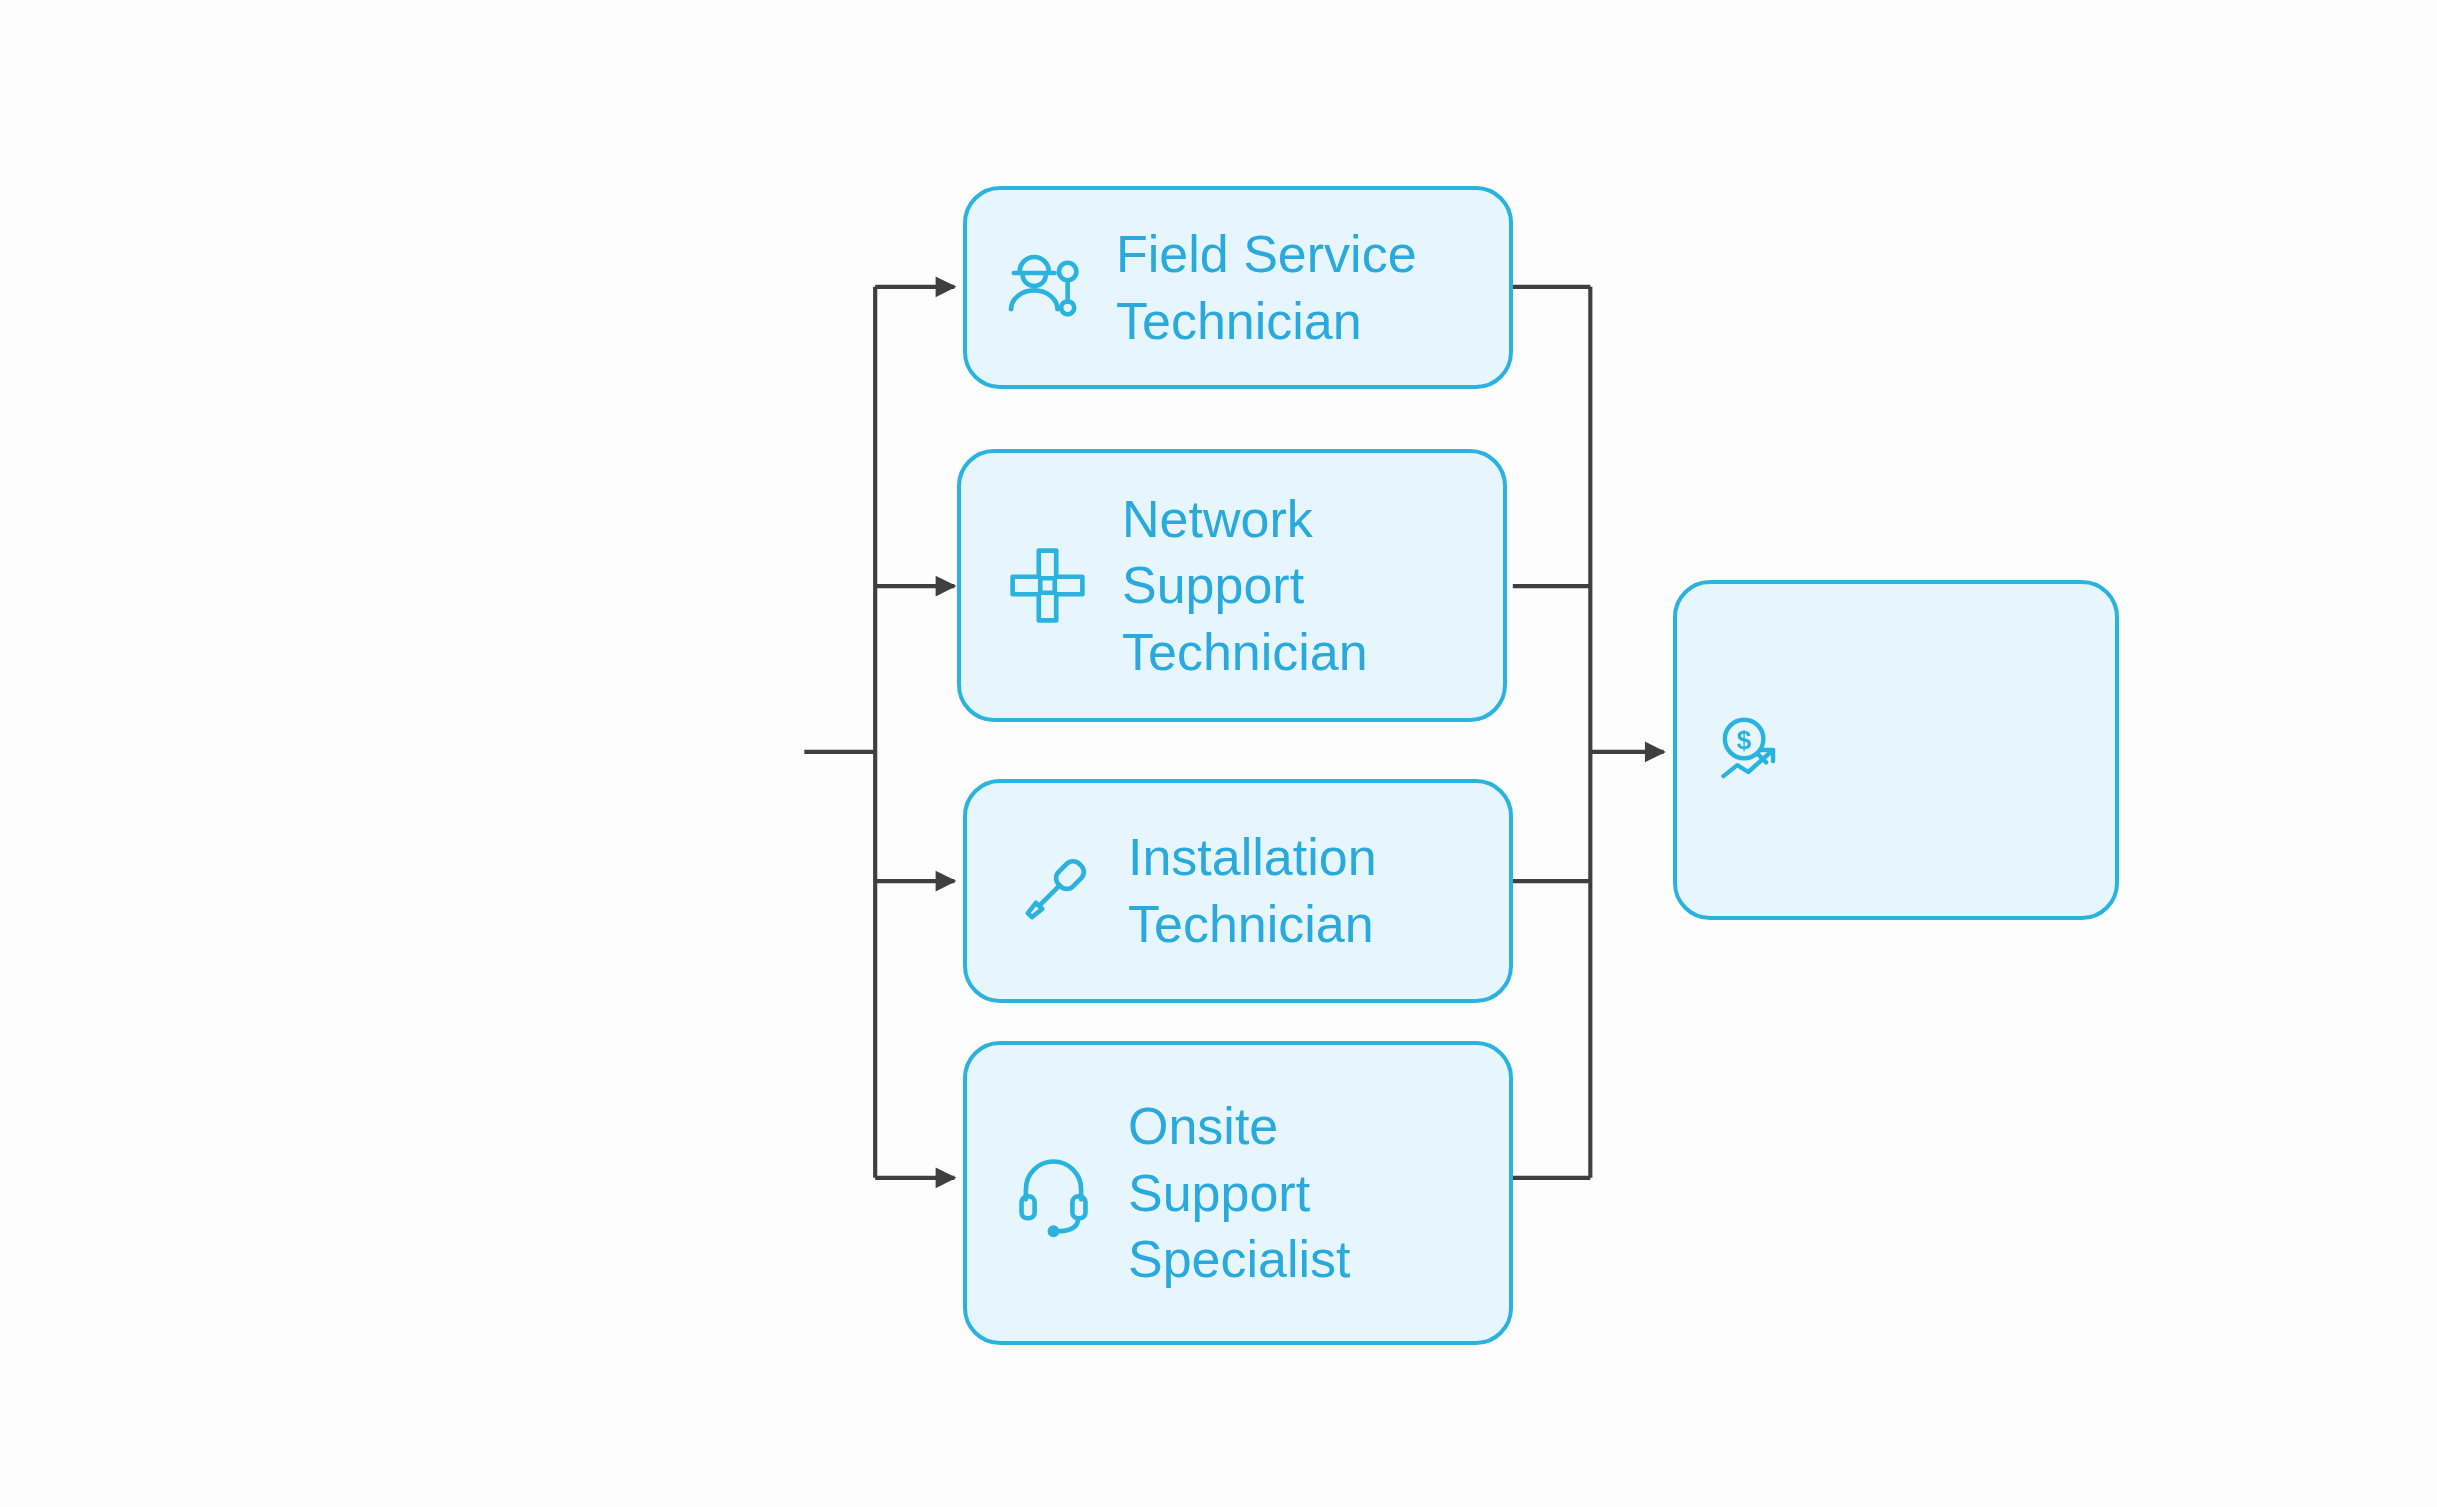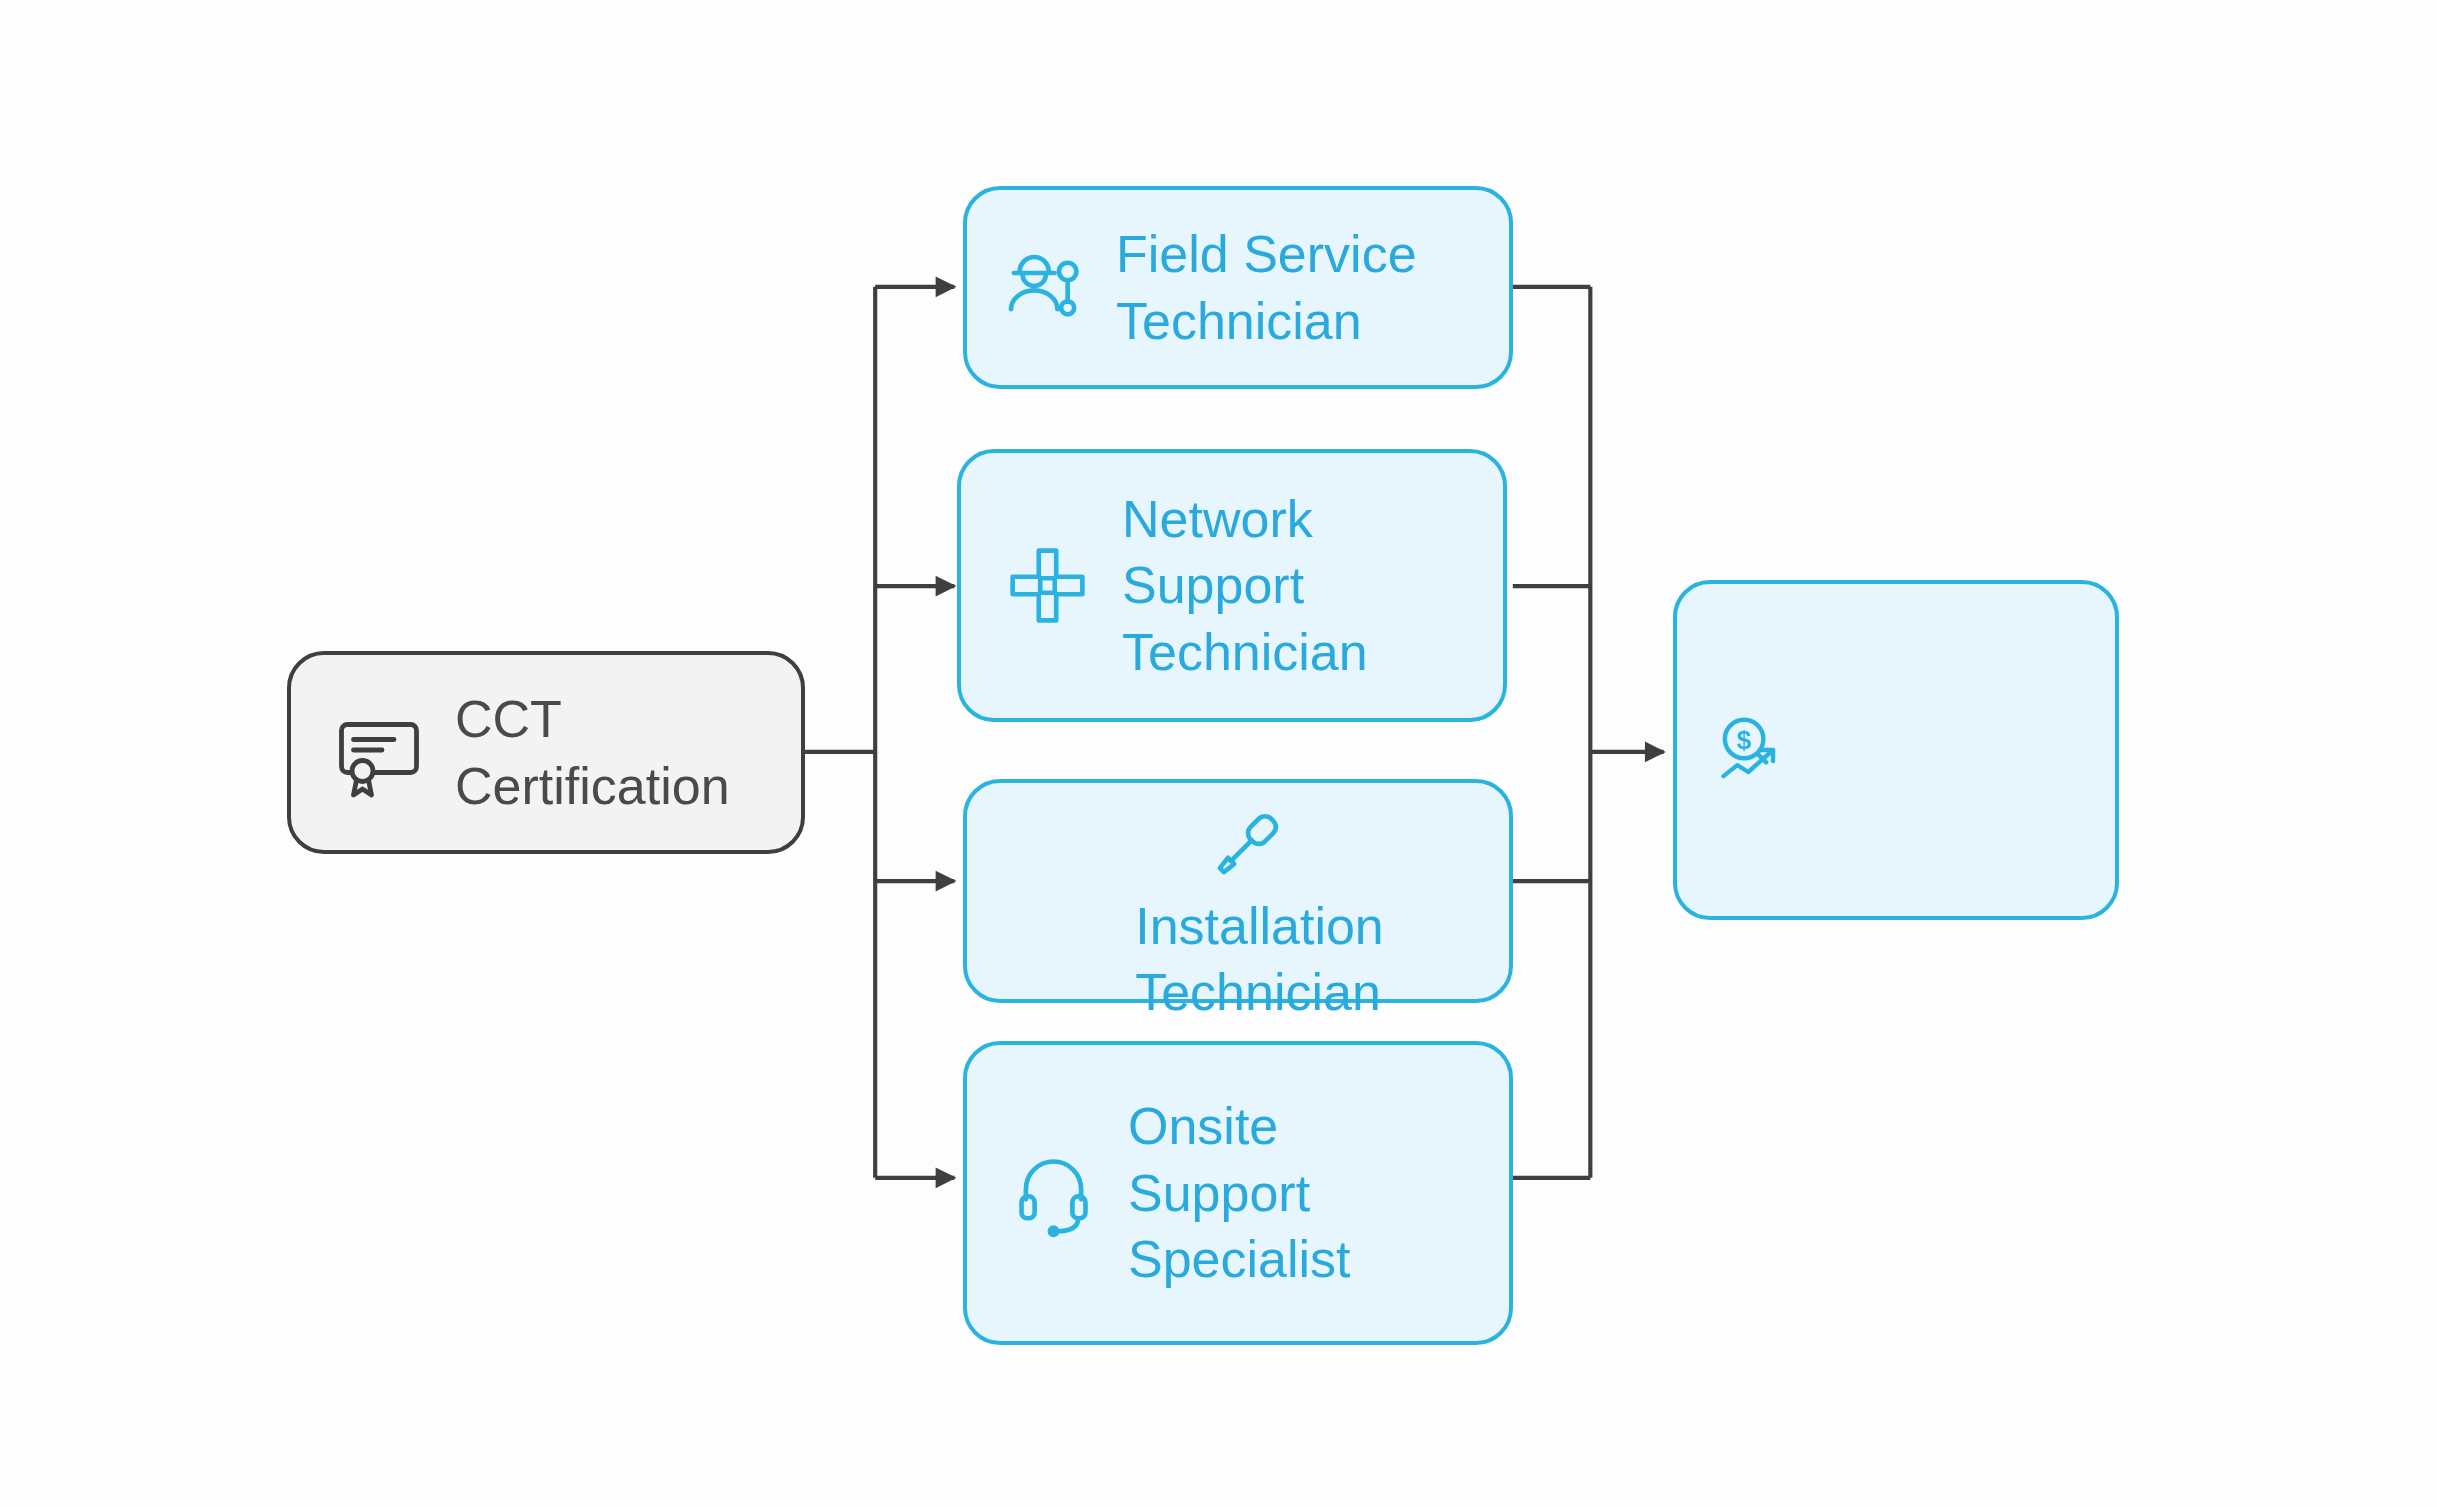--- a/index.html
+++ b/index.html
@@ -66,33 +66,20 @@
 
       <path d="M1815 344 H1908"></path>
       <path d="M1815 703 H1908"></path>
       <path d="M1815 1057 H1908"></path>
       <path d="M1815 1413 H1908"></path>
       <path d="M1908 344 V1413"></path>
       <path d="M1908 902 H1996" marker-end="url(#arrow)"></path>
     </g>
   </svg>
 
-  <div class="node source-node" style="left:287px; top:651px; width:518px; height:203px;">
-    <span class="icon">
-      <svg class="icon-svg" width="96" height="96" viewBox="0 0 64 64" fill="none" stroke="#3f3f3f" stroke-width="3.2" stroke-linecap="round" stroke-linejoin="round">
-        <rect x="7" y="13" width="50" height="32" rx="4"></rect>
-        <line x1="15" y1="23" x2="42" y2="23"></line>
-        <line x1="15" y1="30" x2="34" y2="30"></line>
-        <circle cx="21" cy="44" r="7" fill="#f3f3f3"></circle>
-        <path d="M17 50 L15 60 L21 56 L27 60 L25 50"></path>
-      </svg>
-    </span>
-    <span class="label">CCT
-Certification</span>
-  </div>
 
   <div class="node role-node" style="left:963px; top:186px; width:550px; height:203px;padding-left:28px;">
     <span class="icon">
       <svg class="icon-svg" width="93" height="93" viewBox="0 0 64 64" fill="none" stroke="#2bb3e0" stroke-width="3.2" stroke-linecap="round" stroke-linejoin="round">
         <path d="M17 21 a10 10 0 0 1 20 0"></path>
         <line x1="13" y1="22" x2="41" y2="22"></line>
         <path d="M19 23 a8 8 0 0 0 16 0"></path>
         <path d="M11 47 a16 13 0 0 1 32 0"></path>
         <circle cx="50" cy="21" r="6"></circle>
         <line x1="50" y1="27" x2="50" y2="42"></line>
@@ -108,21 +95,21 @@
       <svg class="icon-svg" width="93" height="93" viewBox="0 0 64 64" fill="none" stroke="#2bb3e0" stroke-width="3.2" stroke-linecap="round" stroke-linejoin="round">
         <path d="M26 8 H38 V26 H56 V38 H38 V56 H26 V38 H8 V26 H26 Z"></path>
         <rect x="27" y="27" width="10" height="10"></rect>
       </svg>
     </span>
     <span class="label">Network
 Support
 Technician</span>
   </div>
 
-  <div class="node role-node" style="left:963px; top:779px; width:550px; height:224px;flex-direction:column;">
+  <div class="node role-node" style="left:963px; top:779px; width:550px; height:224px;">
     <span class="icon">
       <svg class="icon-svg" width="93" height="93" viewBox="0 0 64 64" fill="none" stroke="#2bb3e0" stroke-width="3.2" stroke-linecap="round" stroke-linejoin="round">
         <g transform="rotate(45 32 32)">
           <rect x="25" y="6" width="14" height="20" rx="6"></rect>
           <line x1="32" y1="26" x2="32" y2="46"></line>
           <path d="M29 46 h6 l-1 9 h-4 Z"></path>
         </g>
       </svg>
     </span>
     <span class="label">Installation

